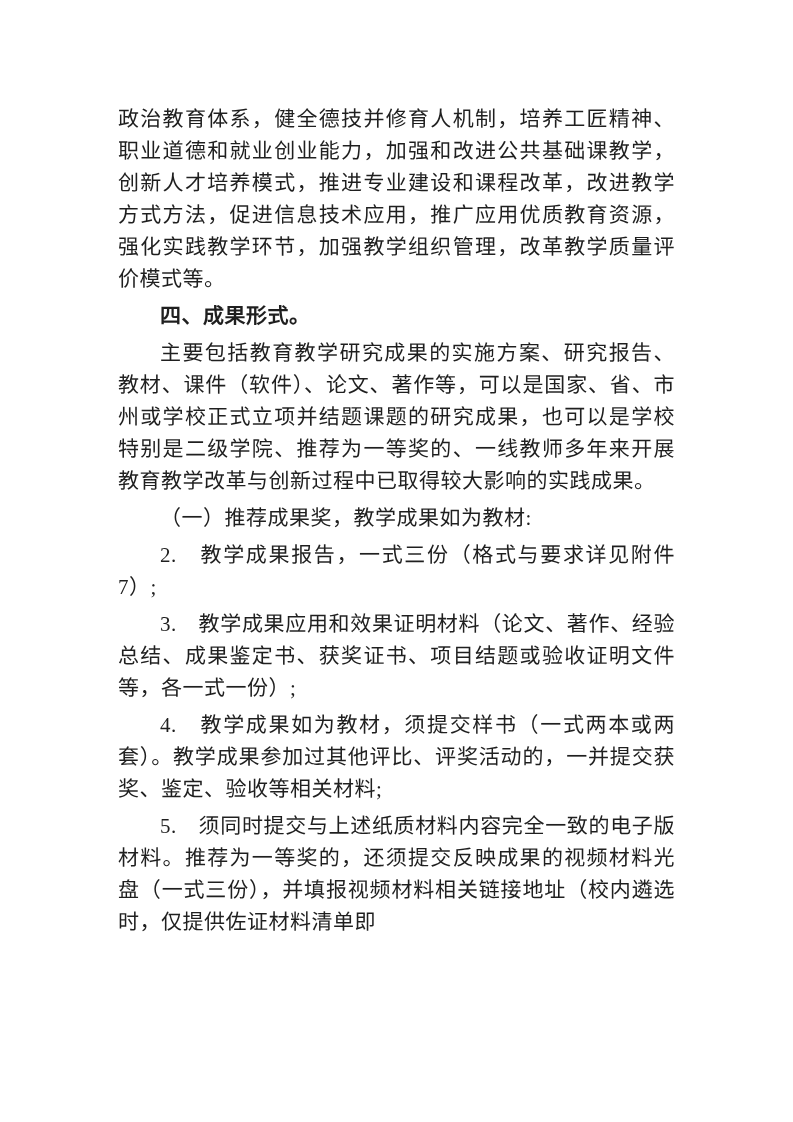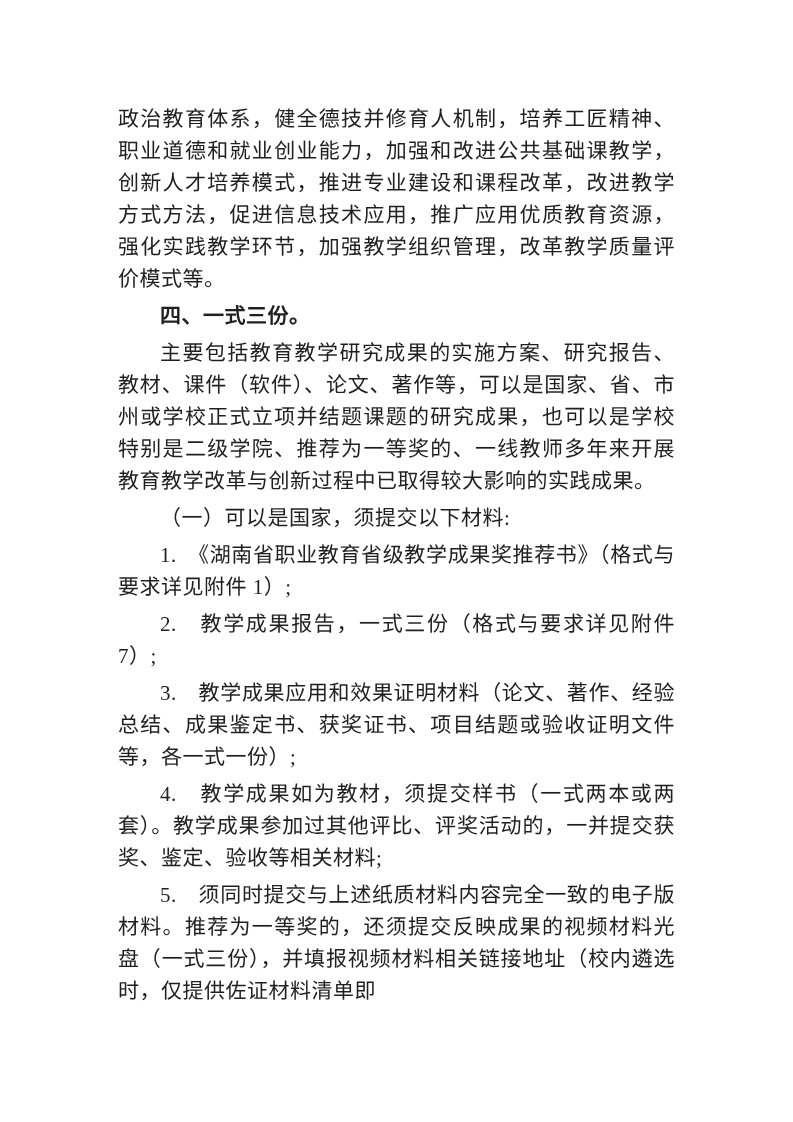--- a/index.html
+++ b/index.html
@@ -37,22 +37,21 @@
   .doc-body p.heading {
     font-weight: bold;
   }
 </style>
 </head>
 <body>
 
 <div class="page">
   <div class="doc-body">
     <p>政治教育体系，健全德技并修育人机制，培养工匠精神、职业道德和就业创业能力，加强和改进公共基础课教学，创新人才培养模式，推进专业建设和课程改革，改进教学方式方法，促进信息技术应用，推广应用优质教育资源，强化实践教学环节，加强教学组织管理，改革教学质量评价模式等。</p>
-    <p class="indent heading">四、一式三份。</p>
+    <p class="indent heading">四、成果形式。</p>
     <p class="indent">主要包括教育教学研究成果的实施方案、研究报告、教材、课件（软件）、论文、著作等，可以是国家、省、市州或学校正式立项并结题课题的研究成果，也可以是学校特别是二级学院、推荐为一等奖的、一线教师多年来开展教育教学改革与创新过程中已取得较大影响的实践成果。</p>
-    <p class="indent">（一）可以是国家，须提交以下材料:</p>
-    <p class="indent">1.　《湖南省职业教育省级教学成果奖推荐书》（格式与要求详见附件 1）;</p>
+    <p class="indent">（一）推荐成果奖，教学成果如为教材:</p>
     <p class="indent">2.　教学成果报告，一式三份（格式与要求详见附件 7）;</p>
     <p class="indent">3.　教学成果应用和效果证明材料（论文、著作、经验总结、成果鉴定书、获奖证书、项目结题或验收证明文件等，各一式一份）;</p>
     <p class="indent">4.　教学成果如为教材，须提交样书（一式两本或两套）。教学成果参加过其他评比、评奖活动的，一并提交获奖、鉴定、验收等相关材料;</p>
     <p class="indent">5.　须同时提交与上述纸质材料内容完全一致的电子版材料。推荐为一等奖的，还须提交反映成果的视频材料光盘（一式三份），并填报视频材料相关链接地址（校内遴选时，仅提供佐证材料清单即</p>
   </div>
 </div>
 
 </body></html>

